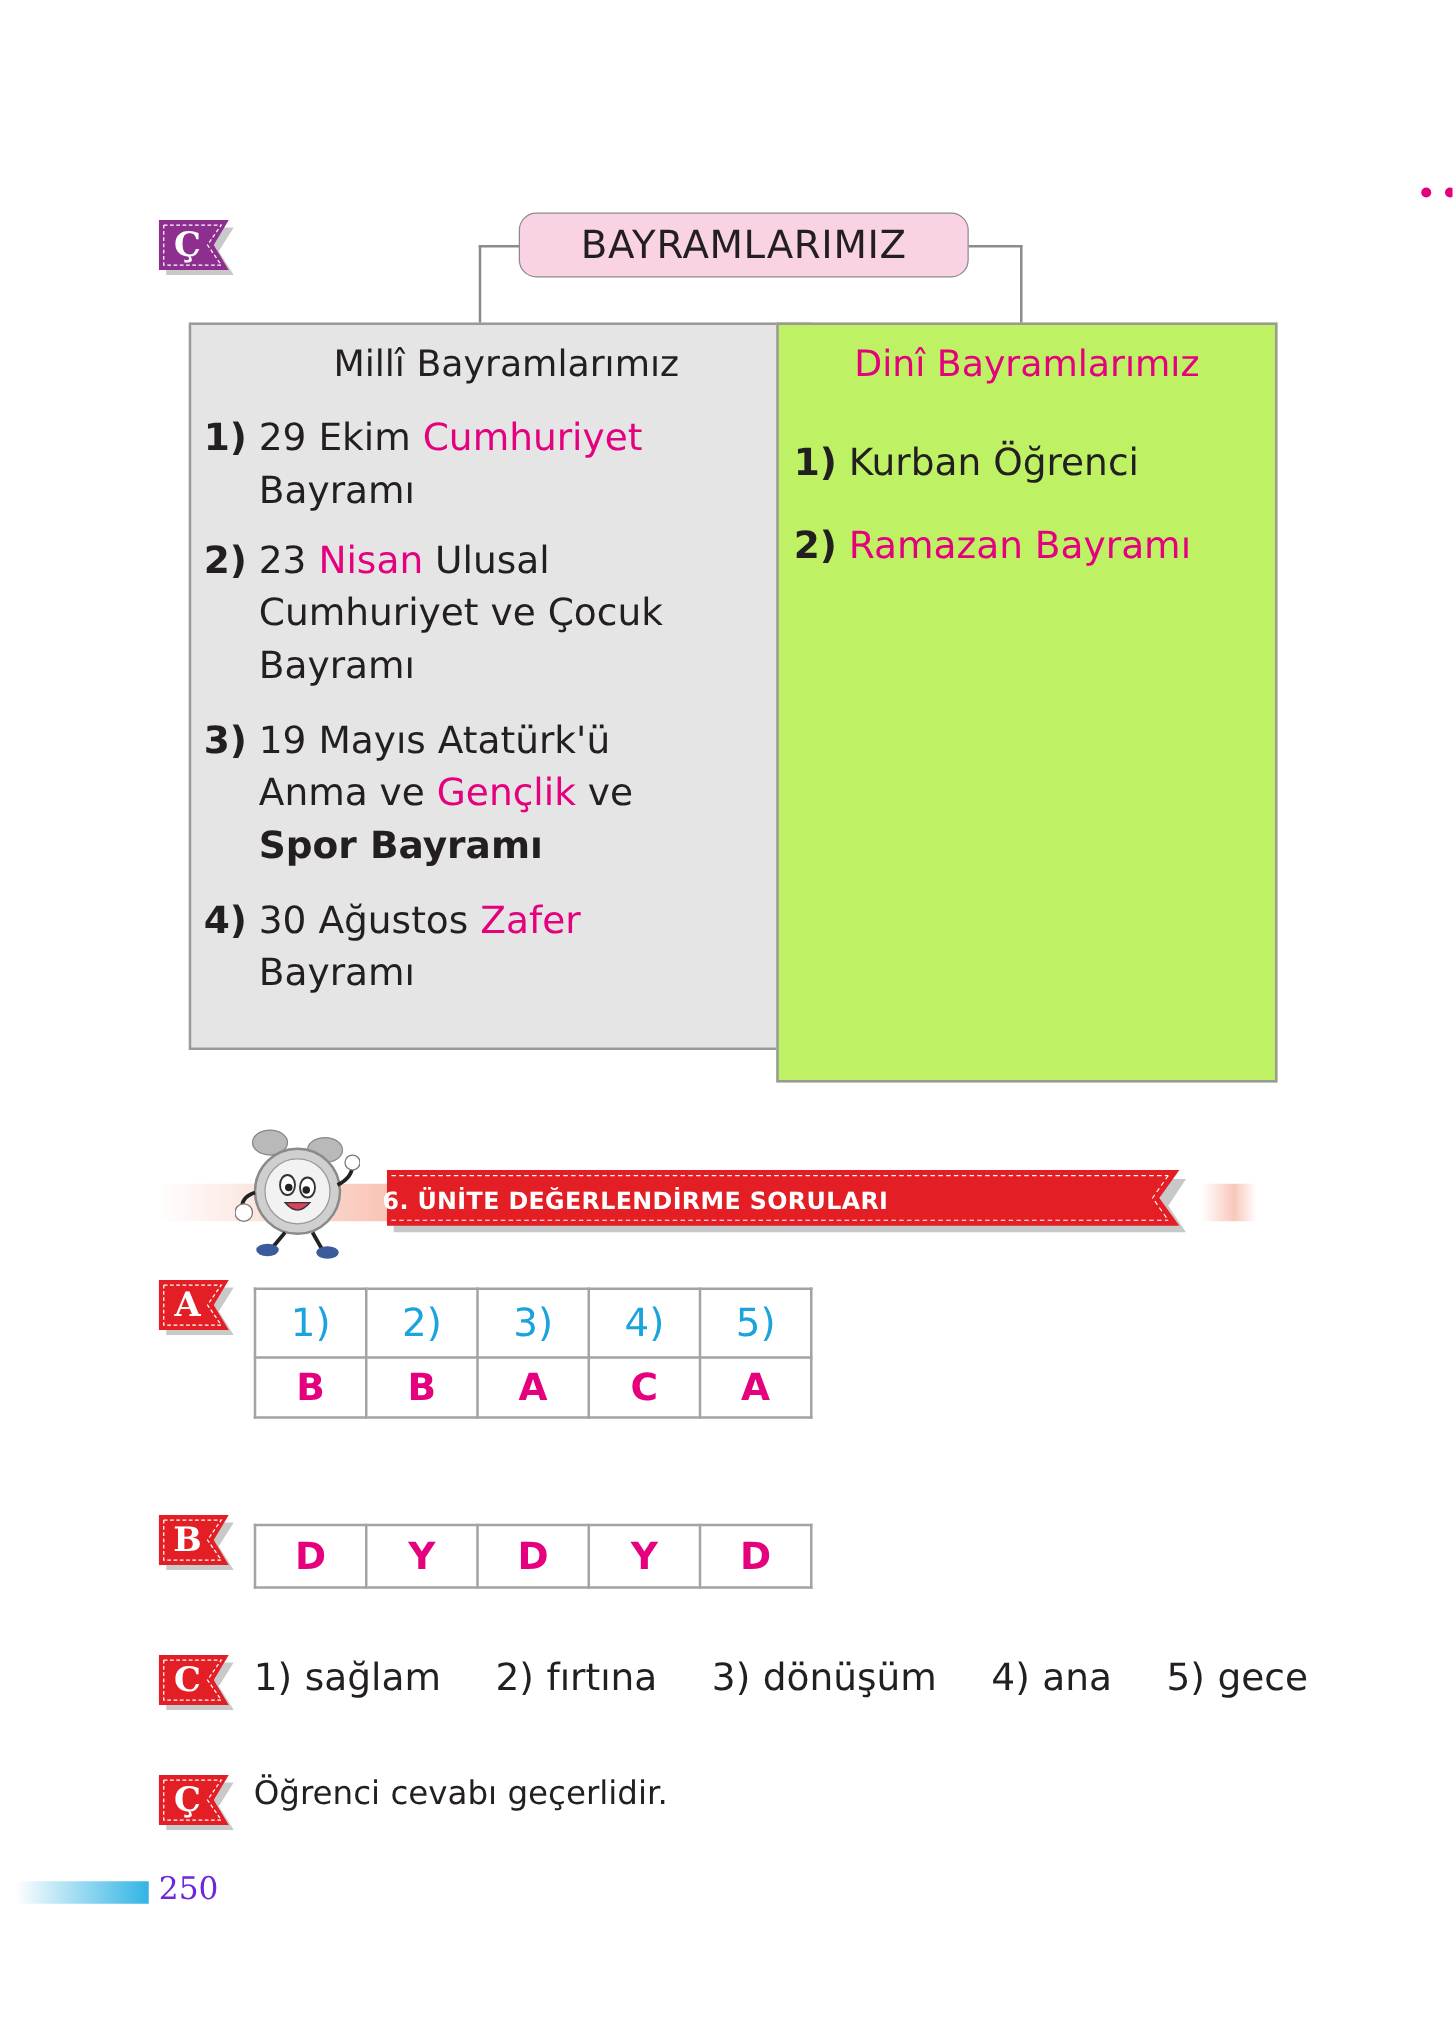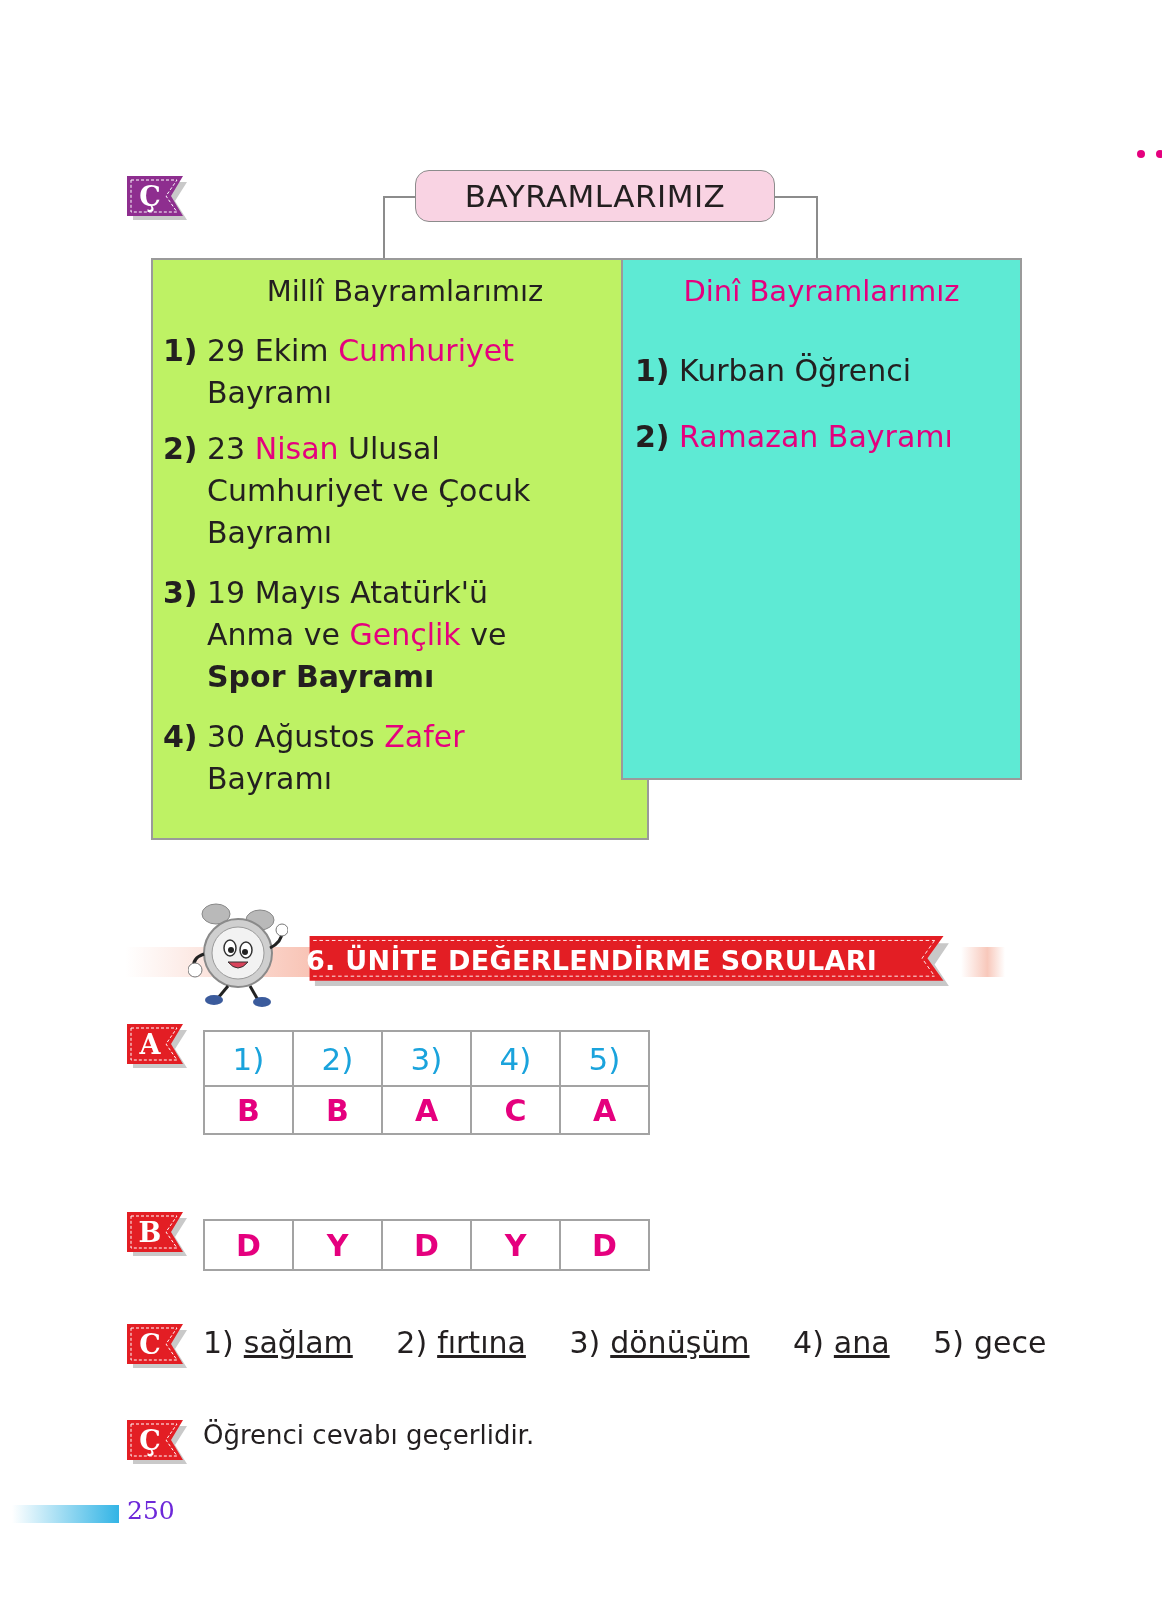--- a/index.html
+++ b/index.html
@@ -18,47 +18,47 @@
                   font-size:27px; line-height:38px; text-align:center; }
 
   
   .title-box { position:absolute; left:415px; top:170px; width:360px; height:52px;
                background:#f9d3e3; border:1.5px solid #8c8c8c; border-radius:14px;
                box-sizing:border-box; text-align:center; font-size:31px; line-height:50px;
                letter-spacing:0.5px; color:#231f20; }
   .connector { position:absolute; border-color:#8c8c8c; border-style:solid; border-width:0; }
 
   .panel { position:absolute; box-sizing:border-box; border:2px solid #9a9a9a; }
-  .panel-left { left:151px; top:258px; width:498px; height:582px; background:#bef264; }
-  .panel-right { left:621px; top:258px; width:401px; height:522px; background:#5eead4; }
+  .panel-left { left:151px; top:258px; width:498px; height:582px; background:#e5e5e5; }
+  .panel-right { left:621px; top:258px; width:401px; height:608px; background:#bef264; }
   .panel-title { position:absolute; top:14px; left:0; right:0; text-align:center; font-size:29px; }
   .panel-left .panel-title { left:0; }
   .item { position:absolute; font-size:30px; line-height:42px; }
   .item .num { position:absolute; left:0; top:0; font-weight:bold; }
   .item .txt { position:absolute; left:44px; top:0; white-space:nowrap; }
 
   
   .ribbon-glow { position:absolute; left:125px; top:947px; width:880px; height:30px;
                  background:linear-gradient(to right, rgba(255,255,255,0), #f7b9a8 25%, rgba(255,255,255,0) 30%, rgba(255,255,255,0) 95%, #f8c8bb 98%, rgba(255,255,255,0)); }
   .ribbon { position:absolute; left:276px; top:936px; width:710px; height:50px; }
   .ribbon-text { position:absolute; left:306px; top:936px; height:68px; line-height:50px;
-                 color:#fff; font-weight:bold; font-size:27px; letter-spacing:0.3px; }
+                 color:#fff; font-weight:bold; font-size:19px; letter-spacing:0.3px; }
   .mascot { position:absolute; left:188px; top:898px; width:100px; height:110px; }
 
   
   table.ans { position:absolute; border-collapse:collapse; }
   table.ans td { border:2px solid #a3a3a3; width:87px; text-align:center; padding:0; }
   .ta { left:203px; top:1030px; }
   .ta tr.h td { height:53px; font-size:31px; color:#1aa3dc; }
   .ta tr.v td { height:46px; font-size:30px; font-weight:bold; color:#e5007e; }
   .tb { left:203px; top:1219px; }
   .tb td { height:48px; font-size:30px; font-weight:bold; color:#e5007e; }
 
   .line-c { position:absolute; left:203px; top:1325px; font-size:30px; white-space:nowrap; }
-  .line-c span.w { margin-right:34px;text-decoration:underline; }
+  .line-c span.w { margin-right:34px; }
   .line-c span.n { margin-right:10px; }
   .line-cc { position:absolute; left:203px; top:1420px; font-size:26px; white-space:nowrap; }
 
   .page-bar { position:absolute; left:12px; top:1505px; width:107px; height:18px;
               background:linear-gradient(to right, rgba(255,255,255,0), #32b4e5); }
   .page-num { position:absolute; left:127px; top:1496px; font-family:"DejaVu Serif", serif;
               font-size:25px; color:#6d28d9; }
 </style>
 </head>
 <body>

